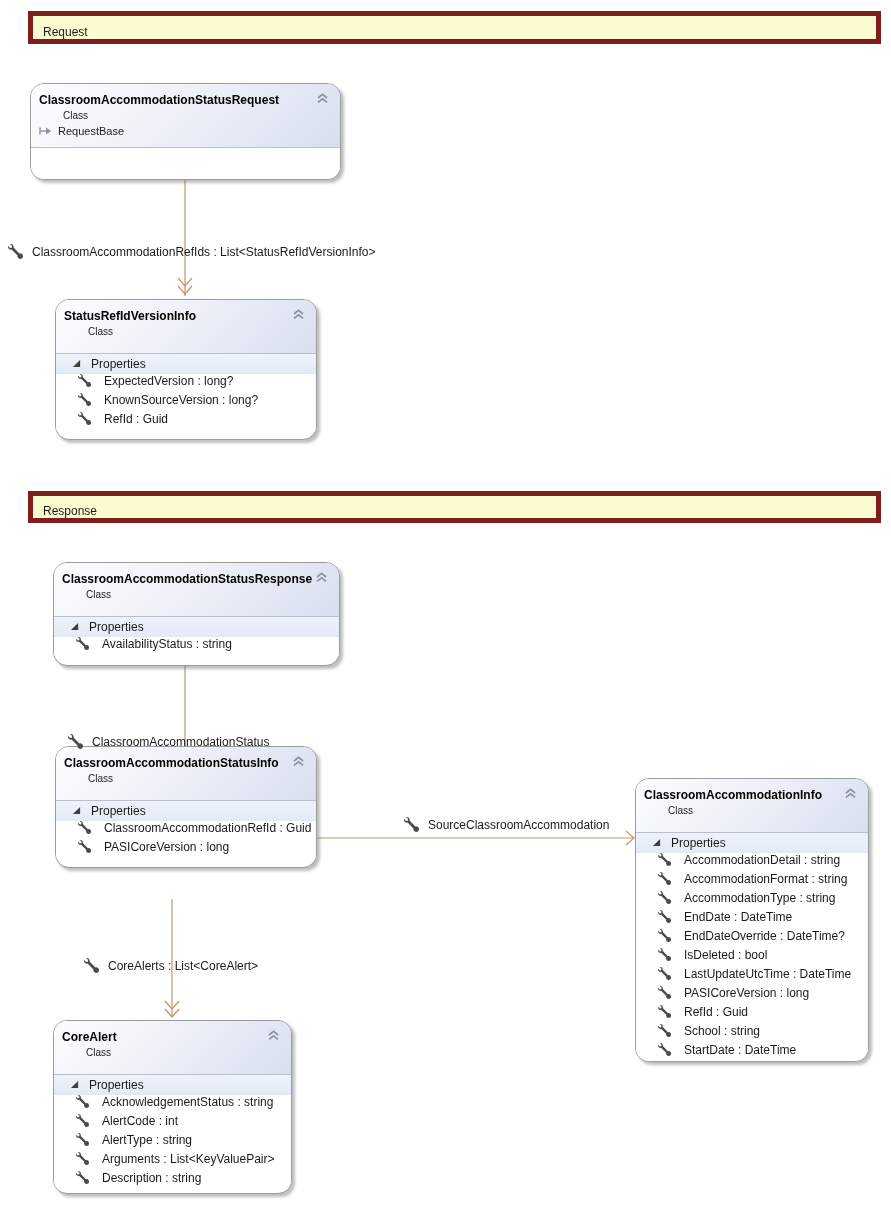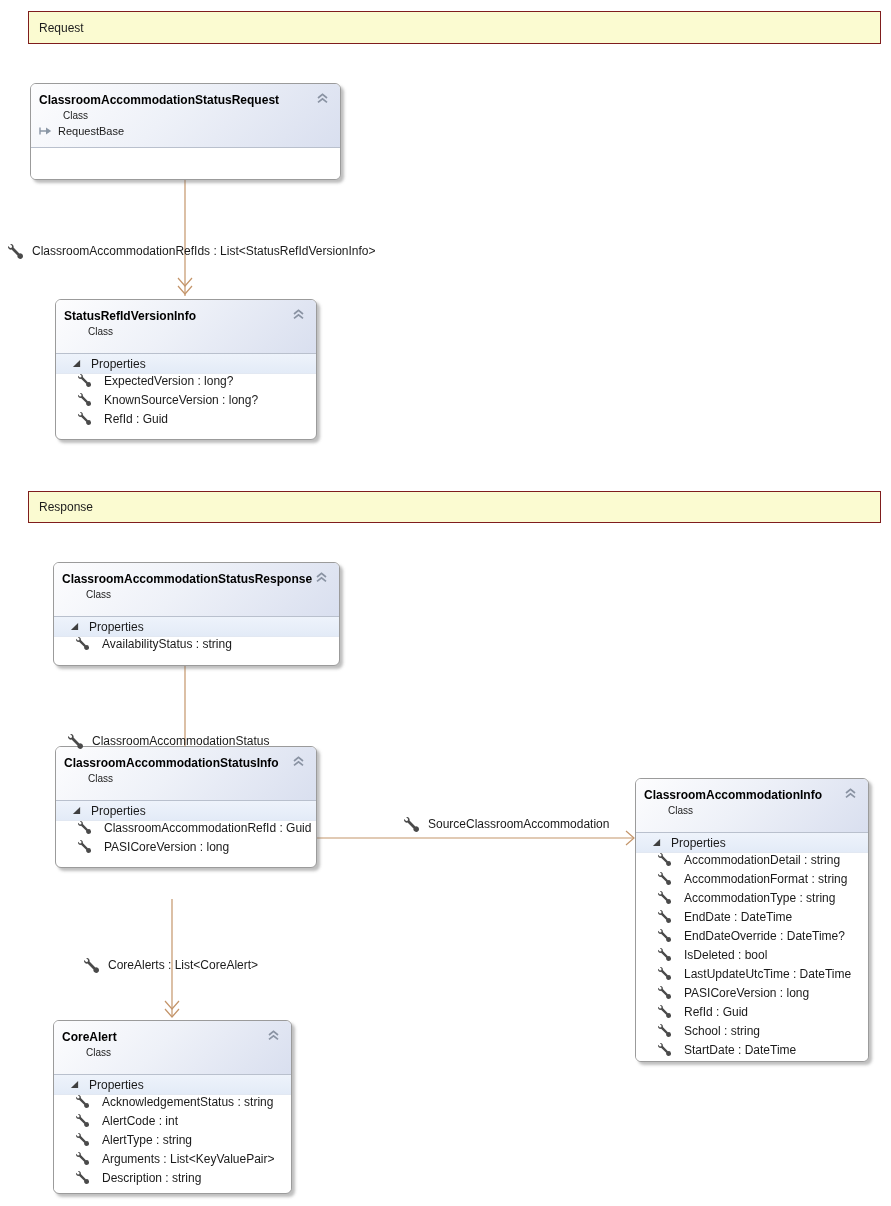--- a/index.html
+++ b/index.html
@@ -3,27 +3,27 @@
 <meta charset="utf-8">
 <style>
   html,body{margin:0;padding:0;background:#fff;}
   .canvas{
     position:relative;width:891px;height:1206px;background:#fff;
     font-family:"Liberation Sans",sans-serif;color:#1a1a1a;overflow:hidden;
   }
   
   .banner{
     position:absolute;left:28px;width:853px;
-    background:#fbfbd1;border:1px solid #7f1d1d;
-    box-sizing:border-box;display:flex;align-items:center;
+    background:#fbfbd1;border:5px solid #7f1d1d;
+    box-sizing:border-box;display:flex;align-items:flex-end;
   }
   .banner span{font-size:12px;color:#1c1c1c;padding-left:10px;}
   
   .classbox{
-    position:absolute;background:#fff;border:1px solid #9b9b9b;border-radius:6px;
+    position:absolute;background:#fff;border:1px solid #9b9b9b;border-radius:14px;
     box-shadow:3px 3px 3px rgba(110,110,110,.45);box-sizing:border-box;overflow:hidden;
   }
   .cb-header{
     position:relative;background:linear-gradient(135deg,#fdfdfe 0%,#eef1f8 45%,#d9dfef 100%);
     border-bottom:1px solid #b9c0cd;padding:8px 8px 0 8px;box-sizing:border-box;
   }
   .cb-header.h-plain{height:64px;}
   .cb-header.h-props{height:54px;}
   .cb-title{font-size:12px;font-weight:bold;color:#000;line-height:16px;white-space:nowrap;}
   .cb-kind{font-size:10px;color:#1a1a1a;line-height:13px;margin-top:1px;margin-left:24px;}
@@ -34,21 +34,21 @@
   }
   .cb-section{
     display:flex;align-items:center;gap:10px;height:20px;
     background:linear-gradient(180deg,#eef3fb 0%,#e3ebf7 100%);
     border-bottom:1px solid #e2e8f2;padding:0 16px;font-size:12px;box-sizing:border-box;
   }
   .cb-props{background:#fff;}
   .cb-prop{display:flex;align-items:flex-start;gap:13px;height:19px;padding-left:22px;font-size:12px;white-space:nowrap;}
   .cb-empty{background:#fff;}
   
-  .conn-label{position:absolute;display:flex;gap:9px;font-size:12px;white-space:nowrap;}
+  .conn-label{position:absolute;display:flex;align-items:center;gap:9px;font-size:12px;white-space:nowrap;}
   
   svg.connlayer{position:absolute;left:0;top:0;pointer-events:none;}
   .icon{display:block;flex:none;}
 </style>
 </head>
 <body>
 
 <div class="canvas">
 
   <svg class="connlayer" width="891" height="1206">

